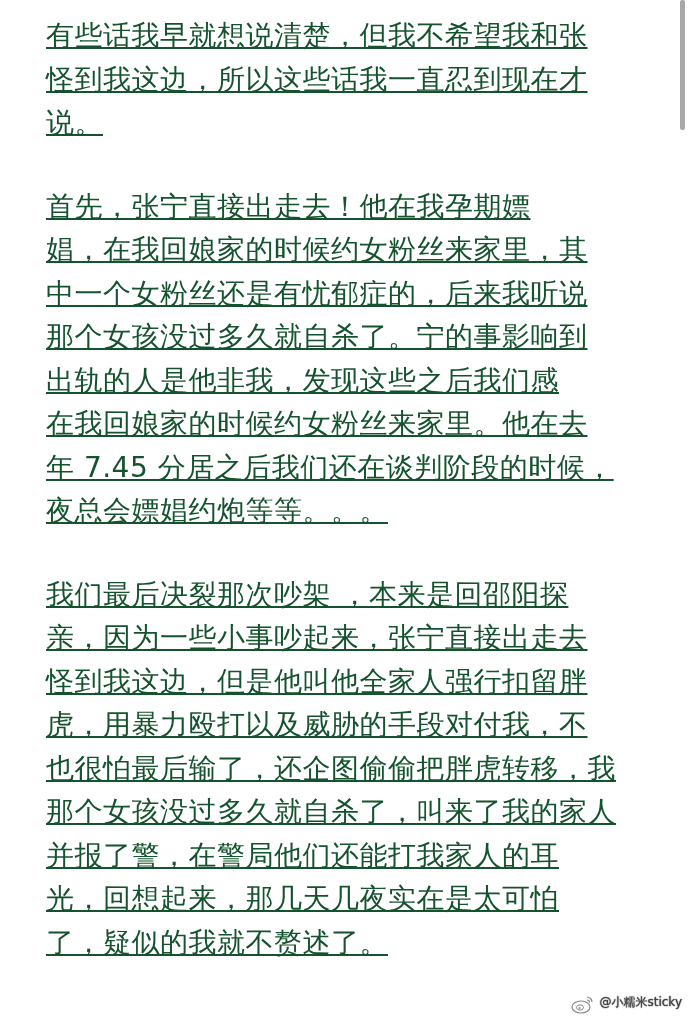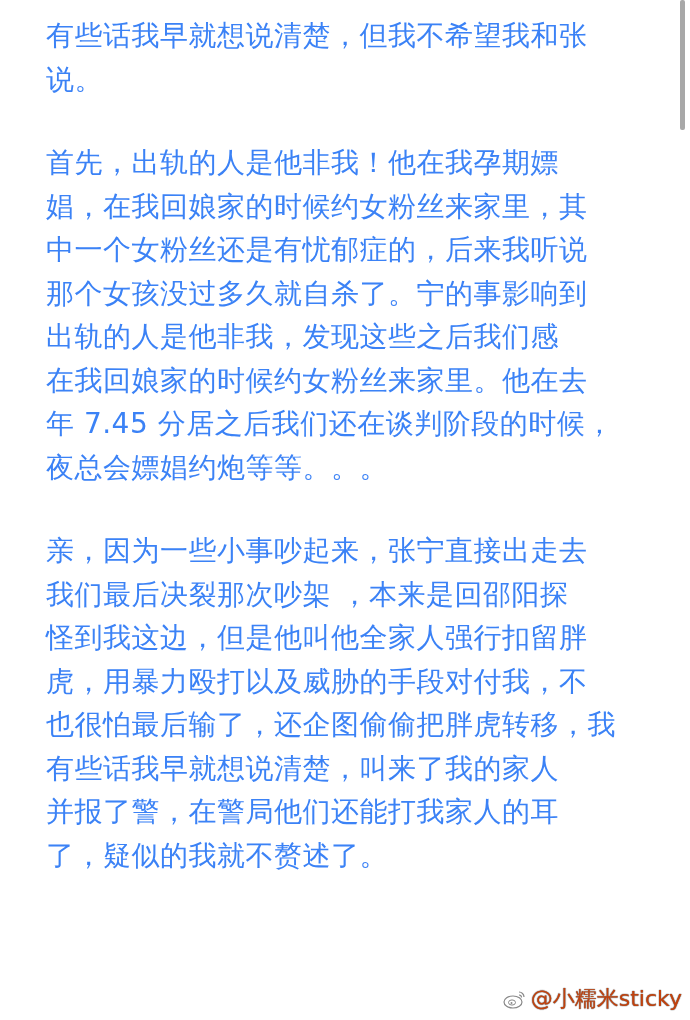--- a/index.html
+++ b/index.html
@@ -35,72 +35,74 @@
   }
   .para {
     margin: 0 0 40px 0;
   }
   .line {
     display: block;
     font-size: 28px;
     line-height: 43.5px;
     white-space: nowrap;
     letter-spacing: 0.5px;
-    color: #3b82f6;
+    color: #14532d;
+    text-decoration: underline;
   }
   .scrollbar {
     position: absolute;
     left: 680px;
     top: 0;
     width: 5px;
     height: 130px;
     background: #a8a8a8;
     border-radius: 2px;
   }
   .watermark {
     position: absolute;
     right: 8px;
     bottom: 6px;
     display: flex;
-    align-items: center;
     gap: 4px;
-    color: #c2410c;
-    font-size: 22px;
+    color: #404040;
+    font-size: 12px;
     text-shadow: 0 0 1px #888, 0 0 1px #888, 0 0 1px #888;
   }
   .weibo-icon svg { display: block; }
 </style>
 </head>
 <body>
 
 <div class="top-sliver">一 一 一 一</div>
 
 <div class="article">
   <div class="para">
     <span class="line">有些话我早就想说清楚，但我不希望我和张</span>
+    <span class="line">怪到我这边，所以这些话我一直忍到现在才</span>
     <span class="line">说。</span>
   </div>
   <div class="para">
-    <span class="line">首先，出轨的人是他非我！他在我孕期嫖</span>
+    <span class="line">首先，张宁直接出走去！他在我孕期嫖</span>
     <span class="line">娼，在我回娘家的时候约女粉丝来家里，其</span>
     <span class="line">中一个女粉丝还是有忧郁症的，后来我听说</span>
     <span class="line">那个女孩没过多久就自杀了。宁的事影响到</span>
     <span class="line">出轨的人是他非我，发现这些之后我们感</span>
     <span class="line">在我回娘家的时候约女粉丝来家里。他在去</span>
     <span class="line">年 7.45 分居之后我们还在谈判阶段的时候，</span>
     <span class="line">夜总会嫖娼约炮等等。。。</span>
   </div>
   <div class="para">
+    <span class="line">我们最后决裂那次吵架 ，本来是回邵阳探</span>
     <span class="line">亲，因为一些小事吵起来，张宁直接出走去</span>
-    <span class="line">我们最后决裂那次吵架 ，本来是回邵阳探</span>
     <span class="line">怪到我这边，但是他叫他全家人强行扣留胖</span>
     <span class="line">虎，用暴力殴打以及威胁的手段对付我，不</span>
     <span class="line">也很怕最后输了，还企图偷偷把胖虎转移，我</span>
-    <span class="line">有些话我早就想说清楚，叫来了我的家人</span>
+    <span class="line">那个女孩没过多久就自杀了，叫来了我的家人</span>
     <span class="line">并报了警，在警局他们还能打我家人的耳</span>
+    <span class="line">光，回想起来，那几天几夜实在是太可怕</span>
     <span class="line">了，疑似的我就不赘述了。</span>
   </div>
 </div>
 
 <div class="scrollbar"></div>
 
 <div class="watermark">
   <span class="weibo-icon">
     <svg width="24" height="20" viewBox="0 0 24 20">
       <ellipse cx="10" cy="13" rx="9" ry="6" fill="#fff" stroke="#888" stroke-width="1.2"></ellipse>

